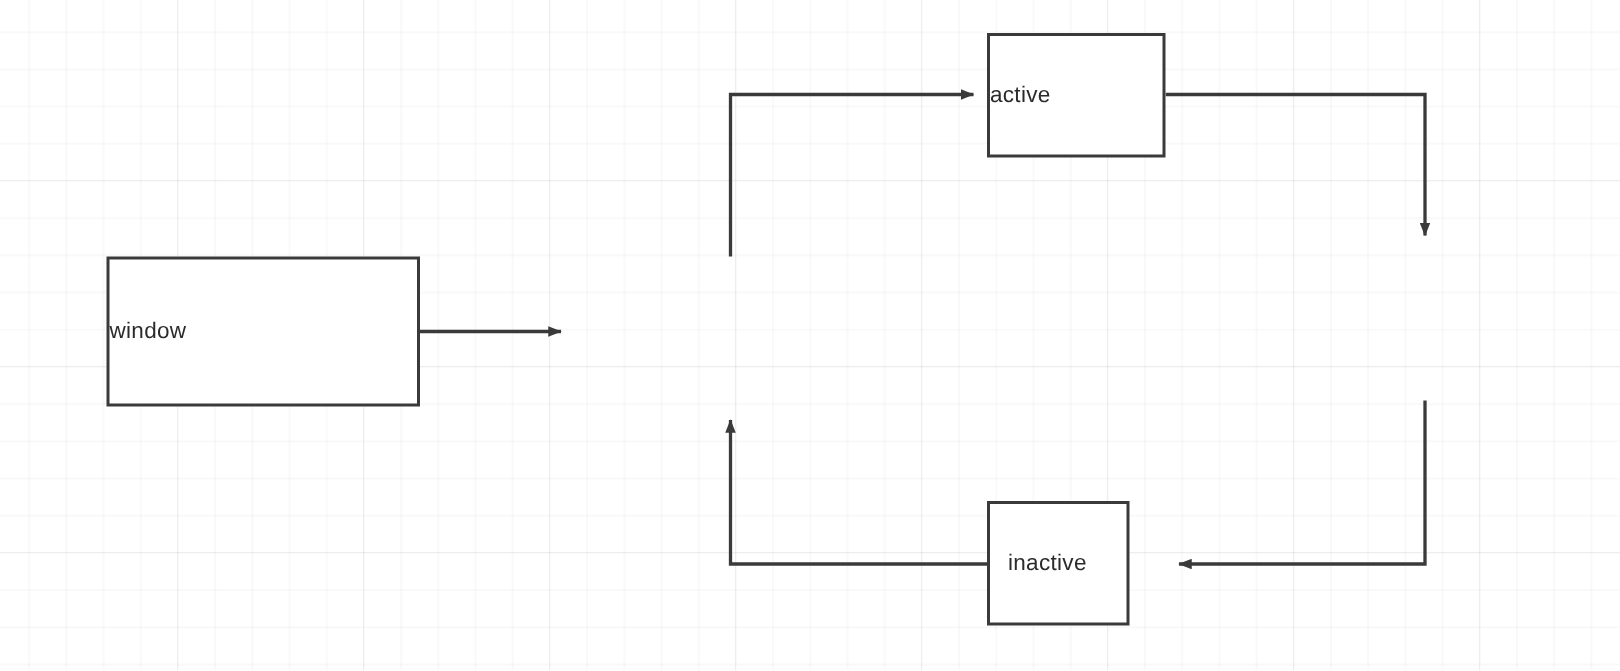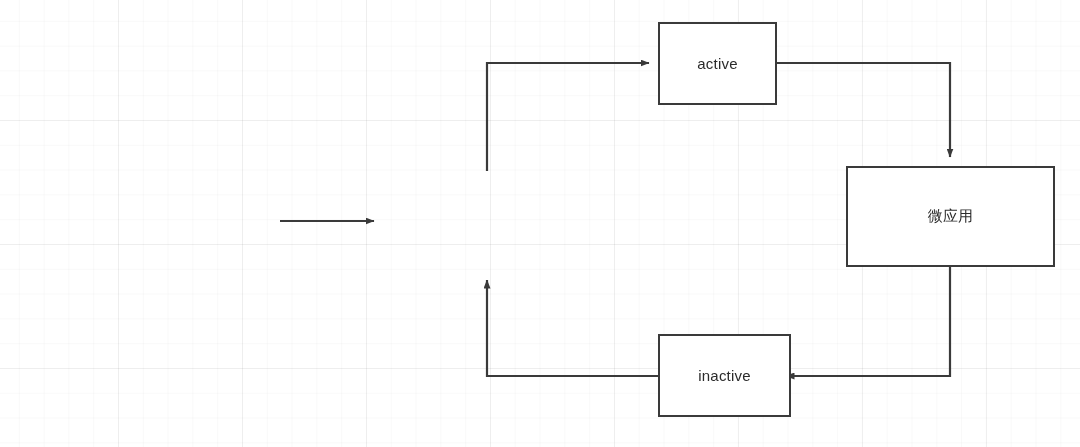--- a/index.html
+++ b/index.html
@@ -37,21 +37,21 @@
     height: 447px;
     pointer-events: none;
   }
   .node {
     position: absolute;
     box-sizing: border-box;
     background: #ffffff;
     border: 2px solid #3a3a3a;
     display: flex;
     align-items: center;
-    justify-content: center;
+    justify-content: flex-start;
     text-align: center;
   }
   .node-label {
     font-size: 15px;
     line-height: 1.3;
     color: #2b2b2b;
     letter-spacing: 0.2px;
     white-space: nowrap;
   }
   .node-label.cjk {
@@ -74,27 +74,27 @@
 
     <path d="M 487 171 L 487 63 L 649 63" fill="none" stroke="#3a3a3a" stroke-width="2.2" stroke-linejoin="miter" marker-end="url(#arrowhead)"></path>
 
     <path d="M 777 63 L 950 63 L 950 157" fill="none" stroke="#3a3a3a" stroke-width="2.2" stroke-linejoin="miter" marker-end="url(#arrowhead)"></path>
 
     <path d="M 950 267 L 950 376 L 786 376" fill="none" stroke="#3a3a3a" stroke-width="2.2" stroke-linejoin="miter" marker-end="url(#arrowhead)"></path>
 
     <path d="M 658 376 L 487 376 L 487 280" fill="none" stroke="#3a3a3a" stroke-width="2.2" stroke-linejoin="miter" marker-end="url(#arrowhead)"></path>
   </svg>
 
+  <div class="node" style="left:71px; top:171px; width:209px; height:100px;">
+    <span class="node-label">window</span>
+  </div>
 
 
   <div class="node" style="left:658px; top:22px; width:119px; height:83px;">
     <span class="node-label">active</span>
   </div>
 
-  <div class="node" style="left:846px; top:166px; width:209px; height:101px;">
-    <span class="node-label cjk">微应用</span>
-  </div>
 
-  <div class="node" style="left:658px; top:334px; width:133px; height:83px;">
+  <div class="node" style="left:658px; top:334px; width:95px; height:83px;padding-left:12px;">
     <span class="node-label">inactive</span>
   </div>
 
 </div>
 
 </body></html>

